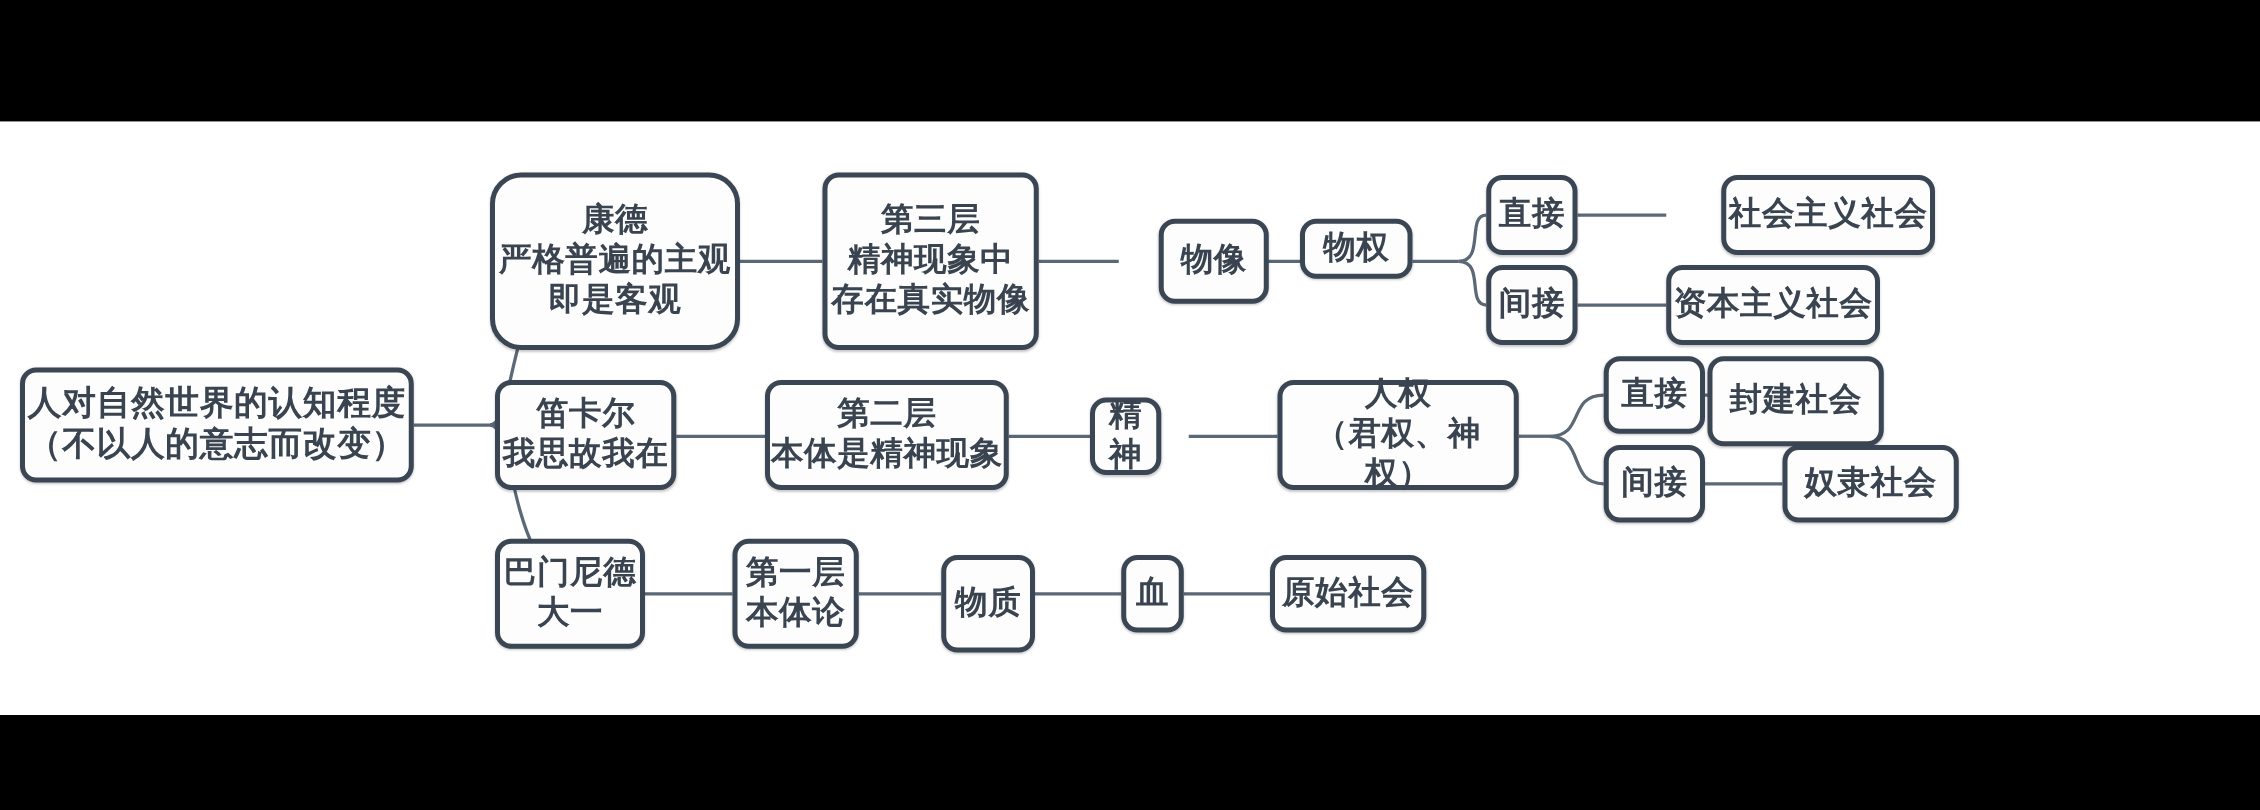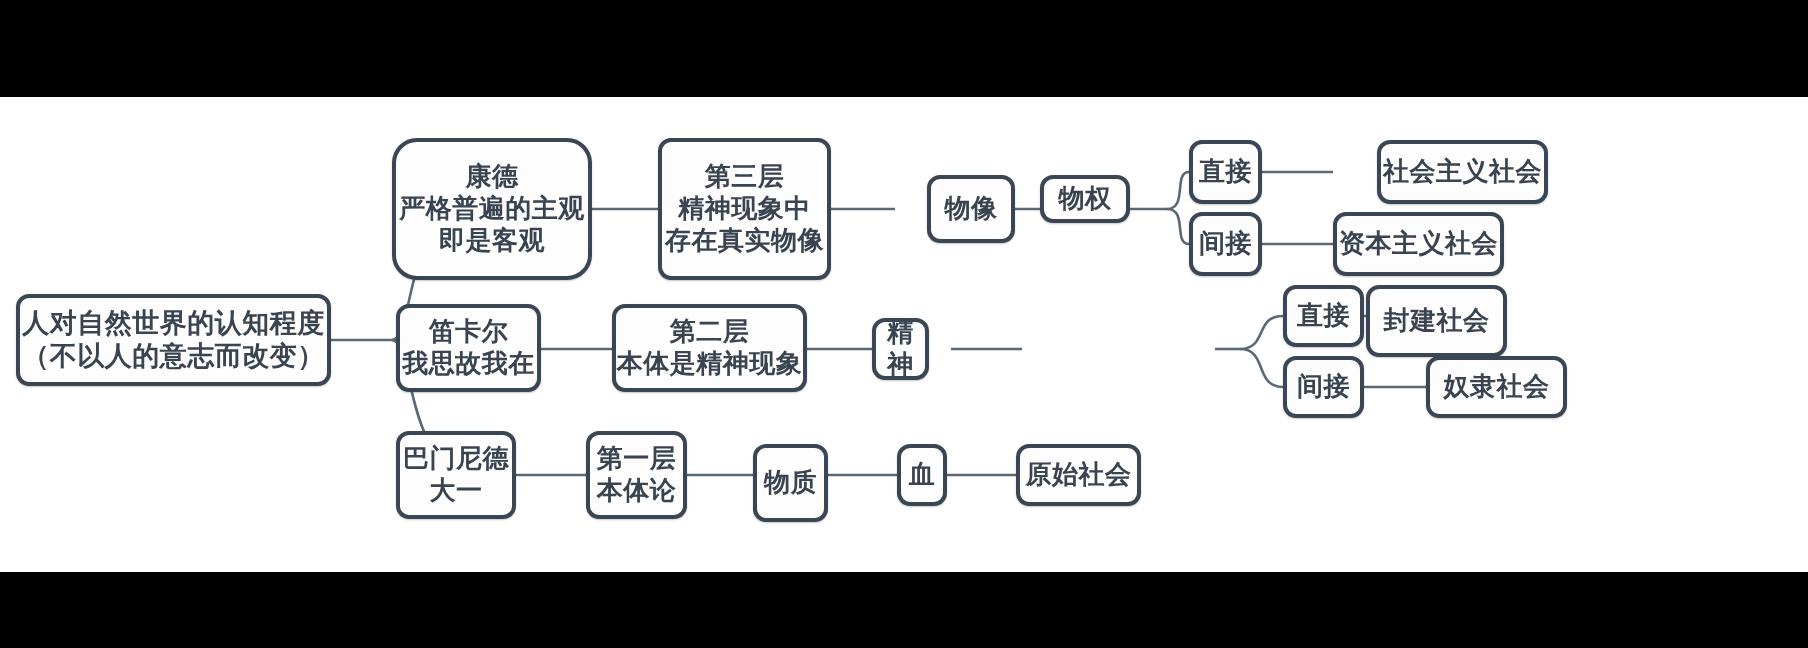--- a/index.html
+++ b/index.html
@@ -88,20 +88,22 @@
     <div class="node s-lg" style="left:1189px;top:43px;width:73px;height:64px;">直接</div>
     <div class="node s-lg" style="left:1333px;top:43px;width:171px;height:64px;margin-left:44px;">社会主义社会</div>
     <div class="node s-lg" style="left:1189px;top:115px;width:73px;height:64px;">间接</div>
     <div class="node s-lg" style="left:1333px;top:115px;width:171px;height:64px;">资本主义社会</div>
 
     <div class="node s-lg" style="left:396px;top:207px;width:145px;height:88px;">笛卡尔
 我思故我在</div>
     <div class="node s-lg" style="left:612px;top:207px;width:195px;height:88px;">第二层
 本体是精神现象</div>
     <div class="node s-lg" style="left:872px;top:221px;width:57px;height:62px;">精神</div>
+    <div class="node s-lg" style="left:1022px;top:207px;width:193px;height:88px;">人权
+（君权、神权）</div>
     <div class="node s-lg" style="left:1283px;top:188px;width:81px;height:62px;">直接</div>
     <div class="node s-lg" style="left:1366px;top:188px;width:141px;height:72px;">封建社会</div>
     <div class="node s-lg" style="left:1283px;top:259px;width:81px;height:62px;">间接</div>
     <div class="node s-lg" style="left:1426px;top:259px;width:141px;height:62px;">奴隶社会</div>
 
     <div class="node s-lg" style="left:396px;top:334px;width:120px;height:88px;">巴门尼德
 大一</div>
     <div class="node s-lg" style="left:586px;top:334px;width:101px;height:88px;">第一层
 本体论</div>
     <div class="node s-lg" style="left:753px;top:347px;width:75px;height:78px;">物质</div>

